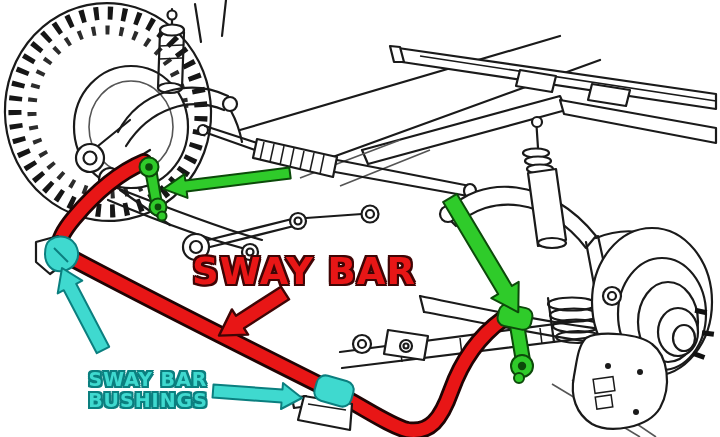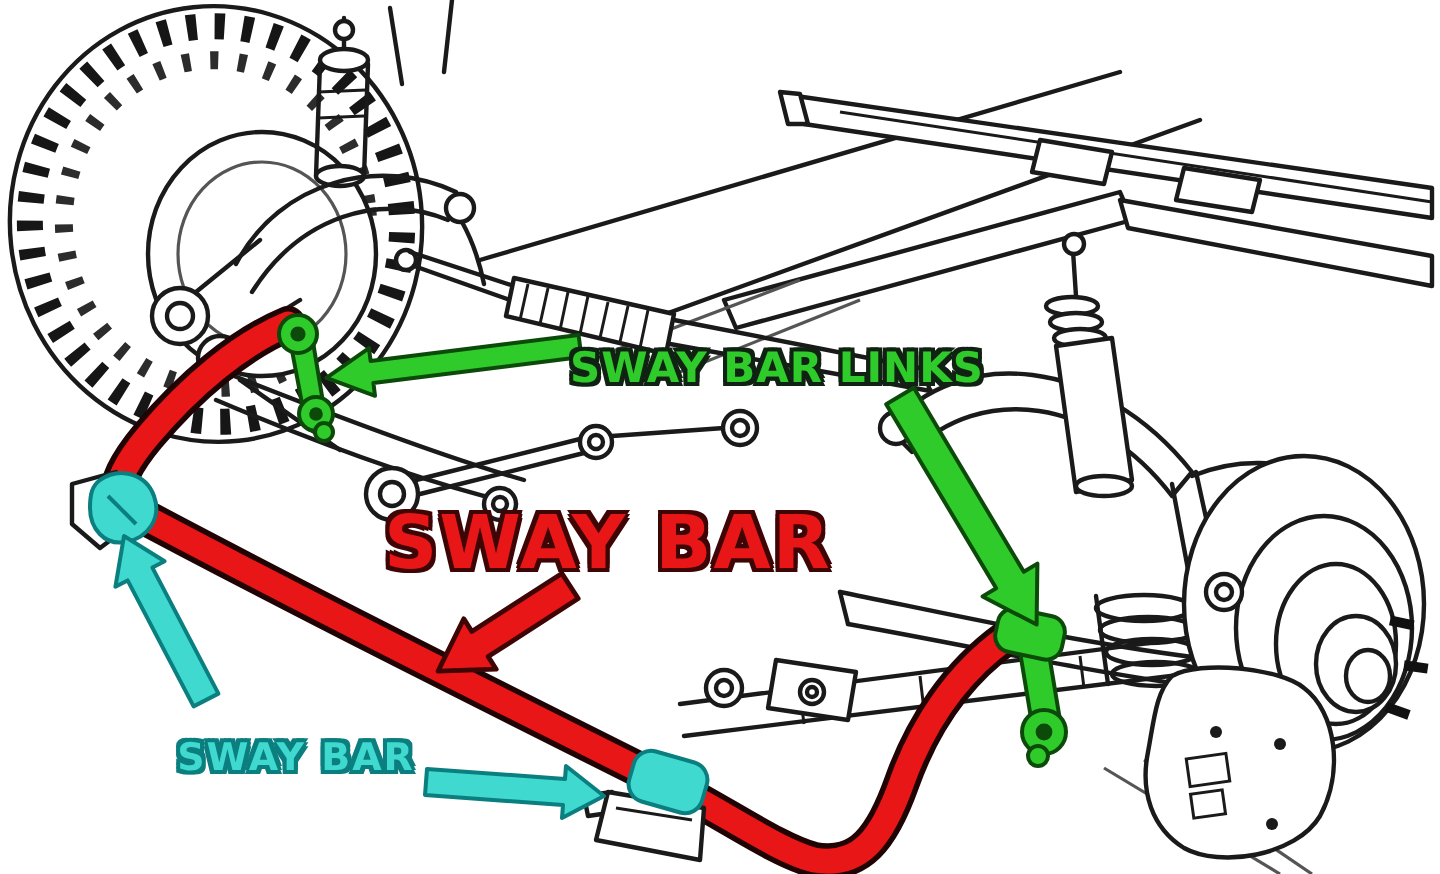--- a/index.html
+++ b/index.html
@@ -226,20 +226,20 @@
       <polygon class="red-a" points="289.1,299.3 244.1,328.3 248.1,334.6 219,335.6 231.9,309.4 235.9,315.7 280.9,286.7"></polygon>
     </g>
     <g>
       <polygon class="cyn" points="96.8,353.2 109.2,346.8 76.2,283.8 82.3,280.6 62,268 57.7,293.4 63.8,290.2"></polygon>
     </g>
     <g>
       <polygon class="cyn" points="213.5,384.5 282.5,389.5 283,383 302,398 281,409 281.5,402.5 212.5,397.5"></polygon>
     </g>
   </svg>
 
-  <div class="label lbl-links" style="left:285px;top:172px;">SWAY BAR LINKS</div>
 
   <div class="label lbl-bar" style="left:192px;top:250px;">SWAY BAR</div>
 
   <div class="label lbl-bush" style="left:84px;top:369px;width:128px;">
     <div>SWAY BAR</div>
+    <div>BUSHINGS</div>
   </div>
 </div>
 
 </body></html>

